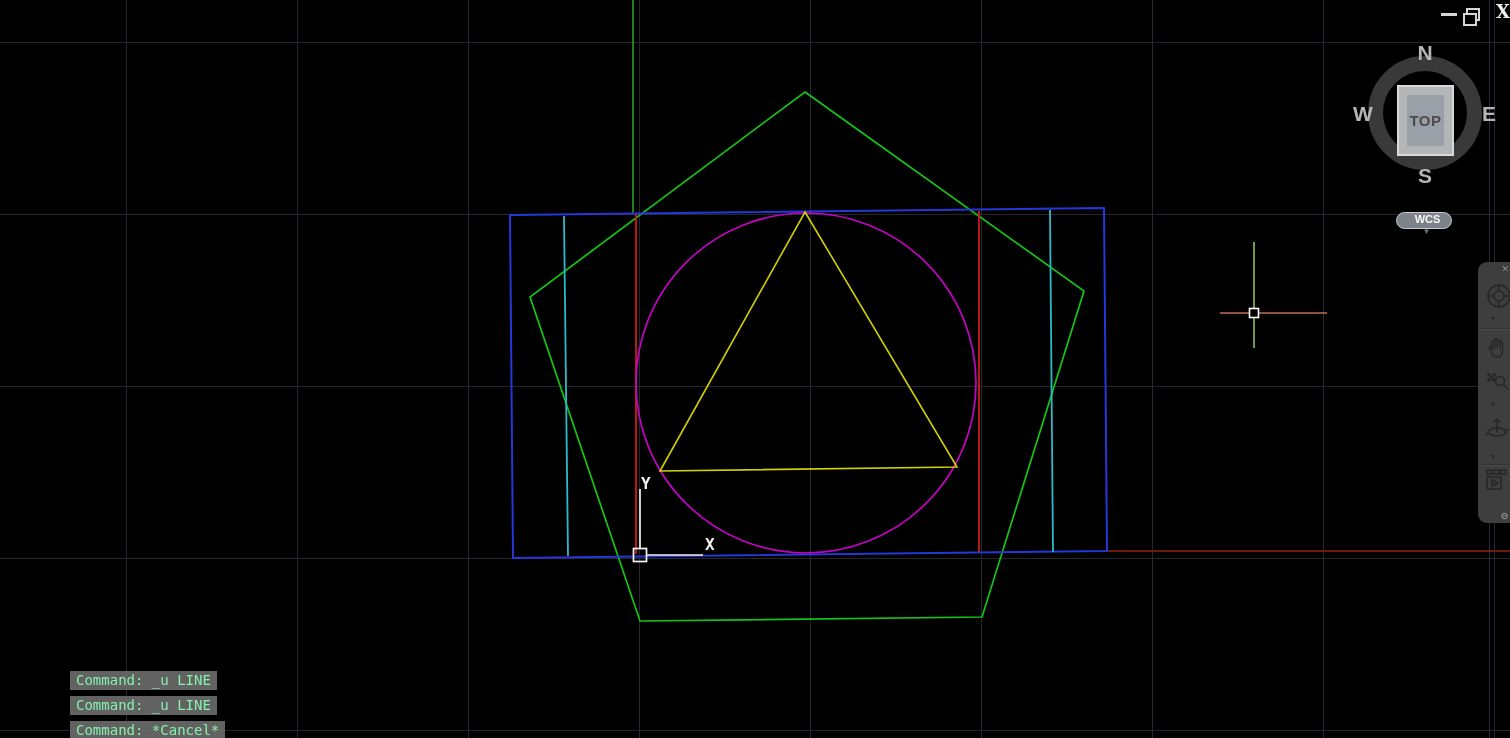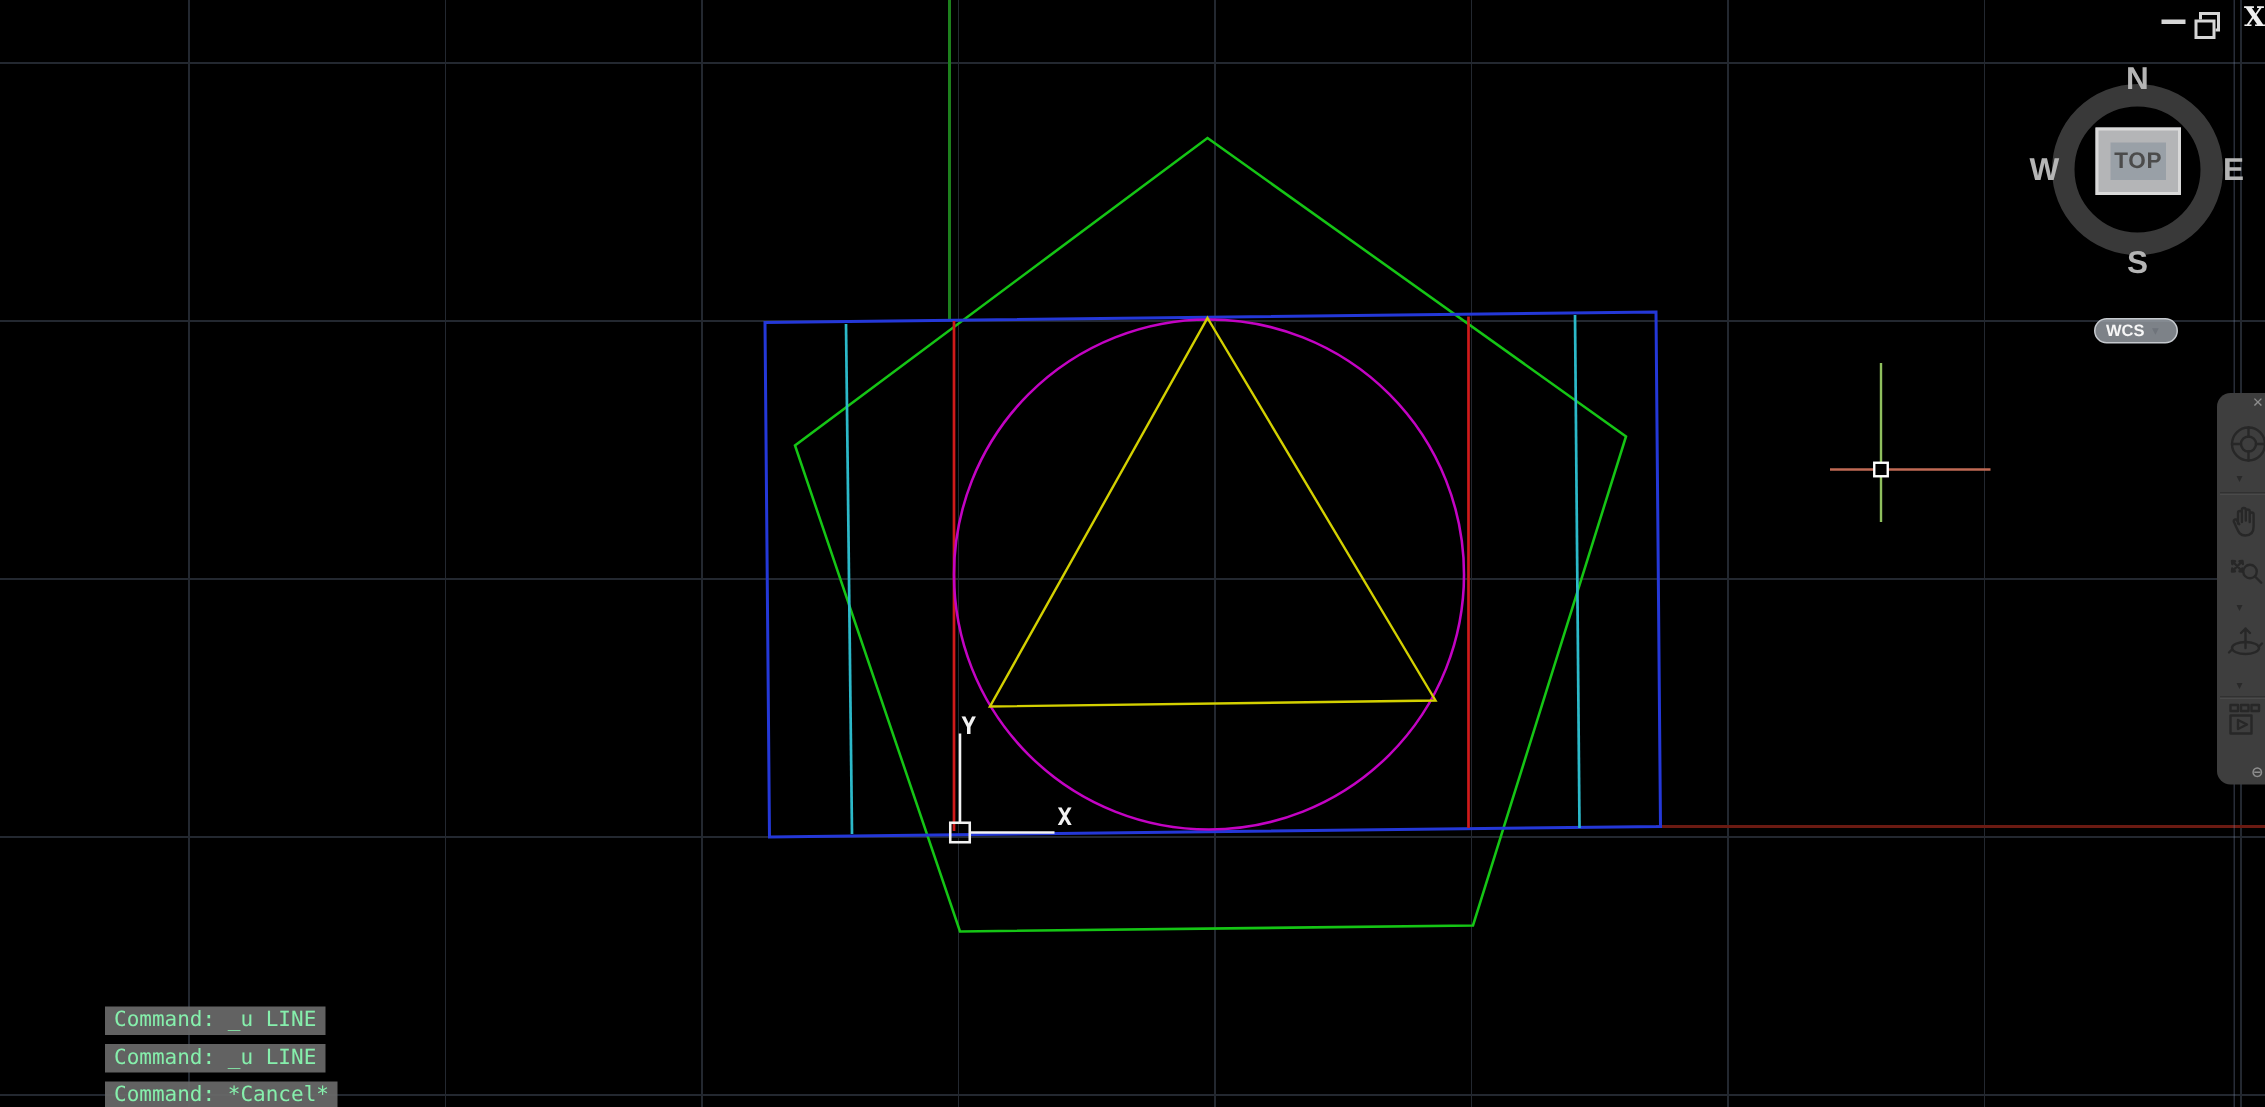--- a/index.html
+++ b/index.html
@@ -22,30 +22,30 @@
 
   
   .compass-ring{position:absolute;left:1368px;top:56px;width:114px;height:114px;
        box-sizing:border-box;border:15px solid #393939;border-radius:50%;}
   .compass-letter{position:absolute;width:26px;text-align:center;
        font:bold 21px "Liberation Sans",sans-serif;color:#b5b5b5;}
   .cl-n{left:1412px;top:41px;}
   .cl-s{left:1412px;top:164px;}
   .cl-w{left:1350px;top:102px;}
   .cl-e{left:1476px;top:102px;}
-  .view-cube{position:absolute;left:1397px;top:85px;width:57px;height:45px;
+  .view-cube{position:absolute;left:1397px;top:85px;width:57px;height:71px;
        box-sizing:border-box;background:#b4b5b7;border:2px solid #d9d9d9;}
   .view-cube-face{position:absolute;left:8px;top:8px;right:8px;bottom:8px;
        background:#99a0a7;display:flex;align-items:center;justify-content:center;
        font:bold 15px "Liberation Sans",sans-serif;color:#4b4b4b;letter-spacing:0.5px;}
 
   
   .wcs-pill{position:absolute;left:1396px;top:212px;width:56px;height:17px;
        box-sizing:border-box;border-radius:9px;background:rgba(156,162,170,0.8);
-       border:1px solid #c6cacf;display:flex;align-items:center;}
+       border:1px solid #c6cacf;display:flex;align-items:center;flex-direction:column;}
   .wcs-label{font:bold 11px "Liberation Sans",sans-serif;color:#f6f6f6;margin-left:7px;}
   .wcs-caret{font:9px "DejaVu Sans",sans-serif;color:#6f747b;margin-left:5px;margin-top:1px;}
 
   
   .navbar{position:absolute;left:1478px;top:262px;width:34px;height:261px;
        background:#3e3e3e;border-radius:9px 0 0 9px;}
   .navbar .nb-close{position:absolute;right:3px;top:2px;color:#8e8e8e;
        font:bold 9px "DejaVu Sans",sans-serif;}
   .nb-icon{position:absolute;left:4px;}
   .nb-sep{position:absolute;left:2px;width:32px;height:1px;background:#313131;

